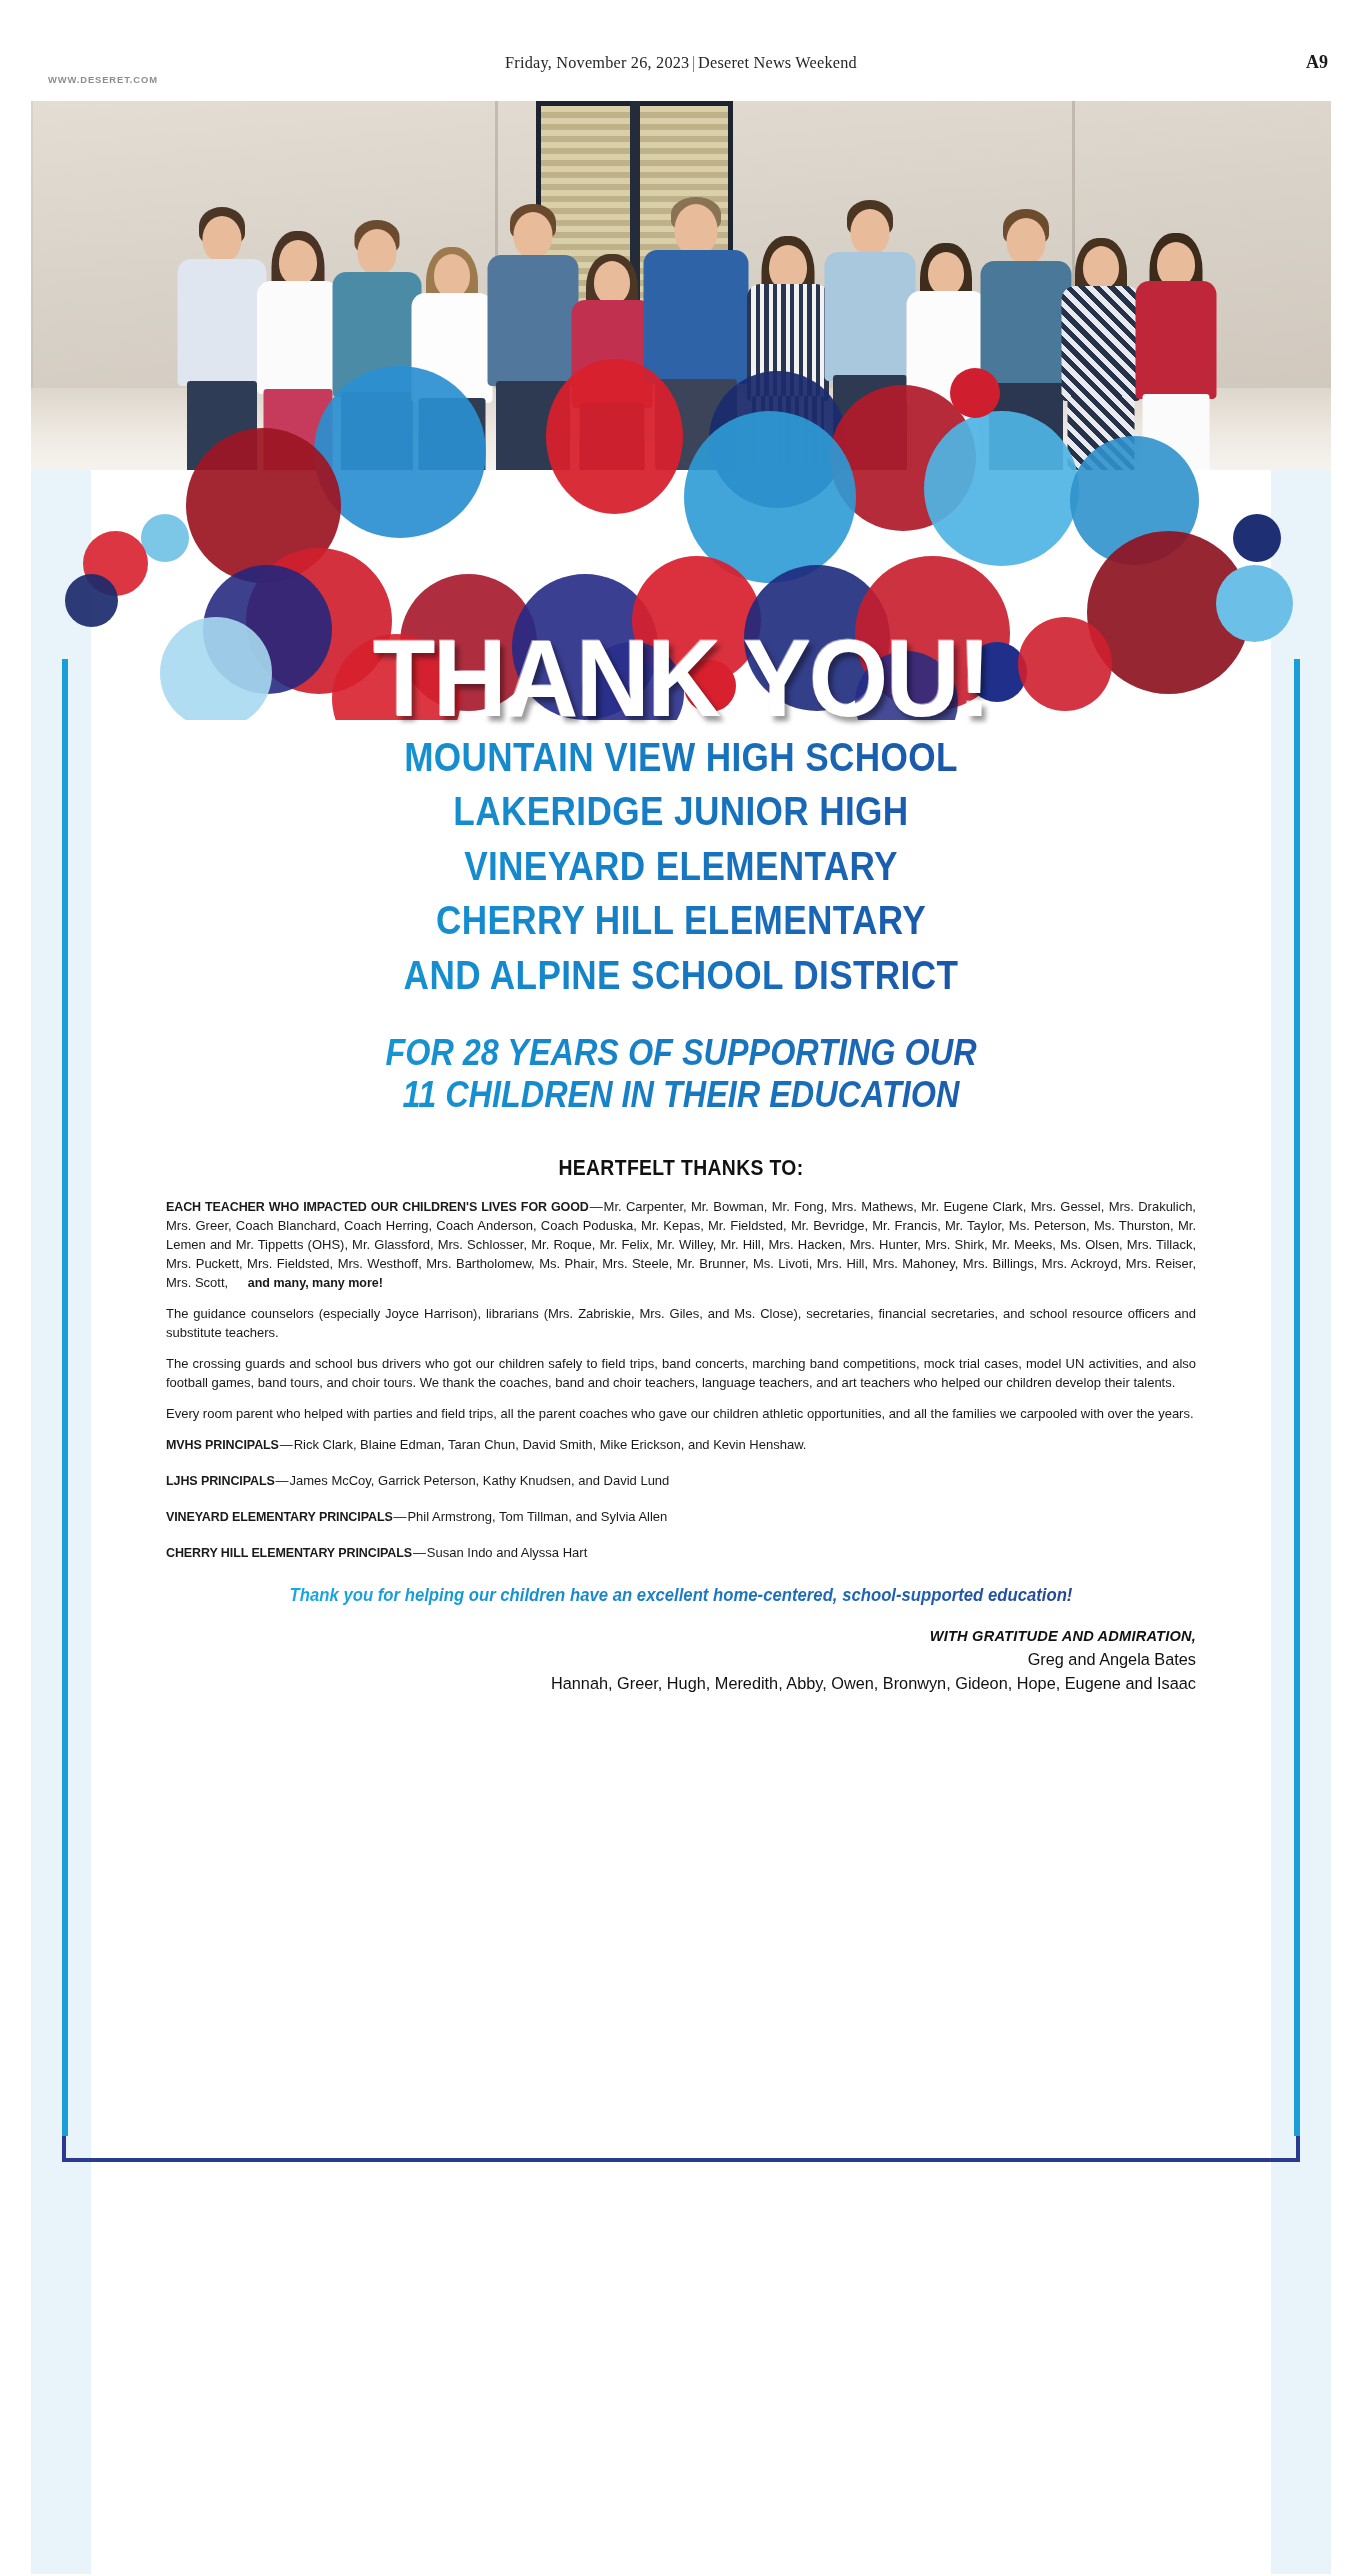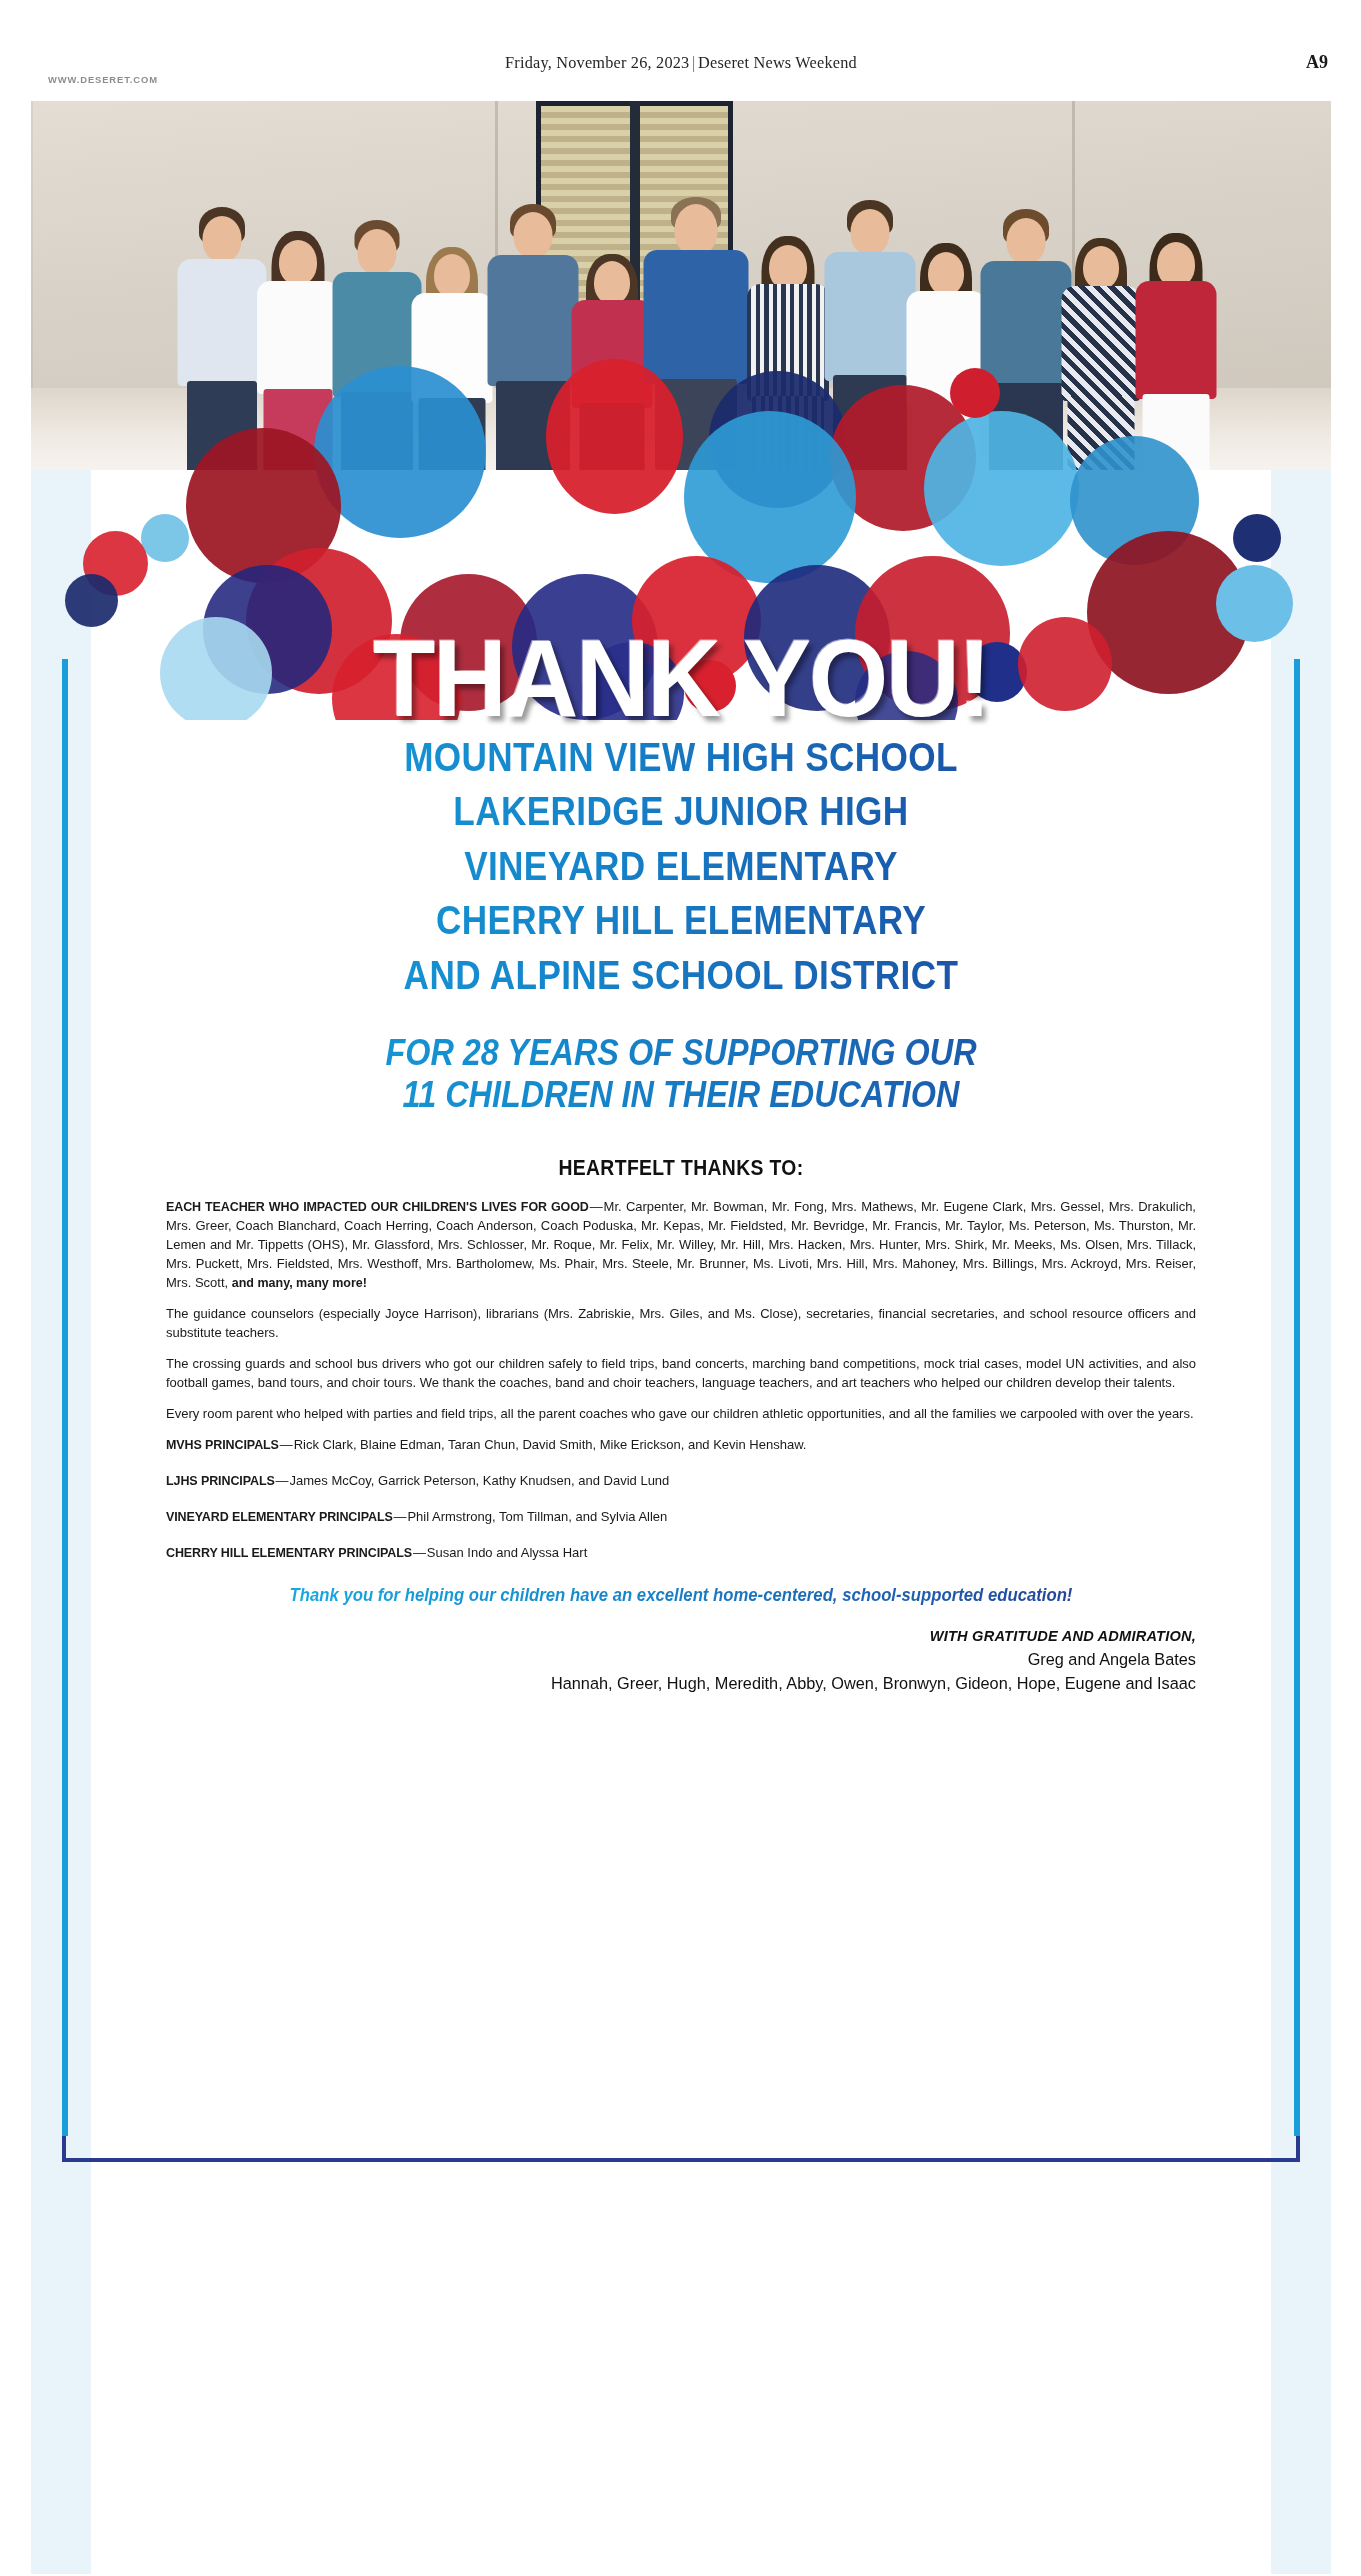--- a/index.html
+++ b/index.html
@@ -248,21 +248,21 @@
     text-align:justify;
     margin:0 0 12px 0;
   }
   .para.principal { text-align:left; margin-bottom:17px; }
   .lead {
     font-weight:700;
     letter-spacing:-0.1px;
     font-size:12.5px;
   }
   .dash { padding:0 0.9px; }
-  b.tail { font-weight:700; font-size:12.5px; }
+  b.tail { font-weight:700; font-size:12.5px;margin-left:16px; }
 
   .closing-blue {
     margin-top:22px;
     text-align:center;
     font-family:"Liberation Sans", sans-serif;
     font-weight:700;
     font-style:italic;
     font-size:17.6px;
     transform:scaleX(.95);
     background: linear-gradient(90deg,#16b2e6 0%,#1590d2 35%,#1e5bae 75%,#25368c 100%);

